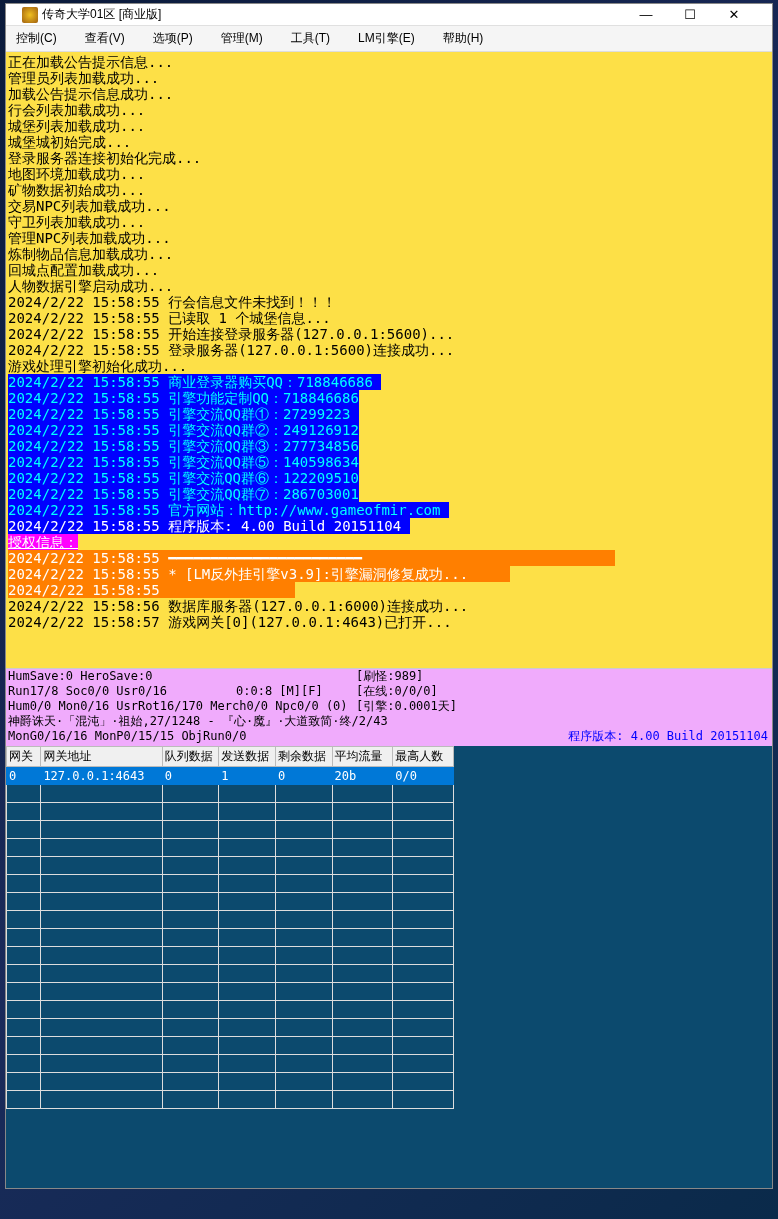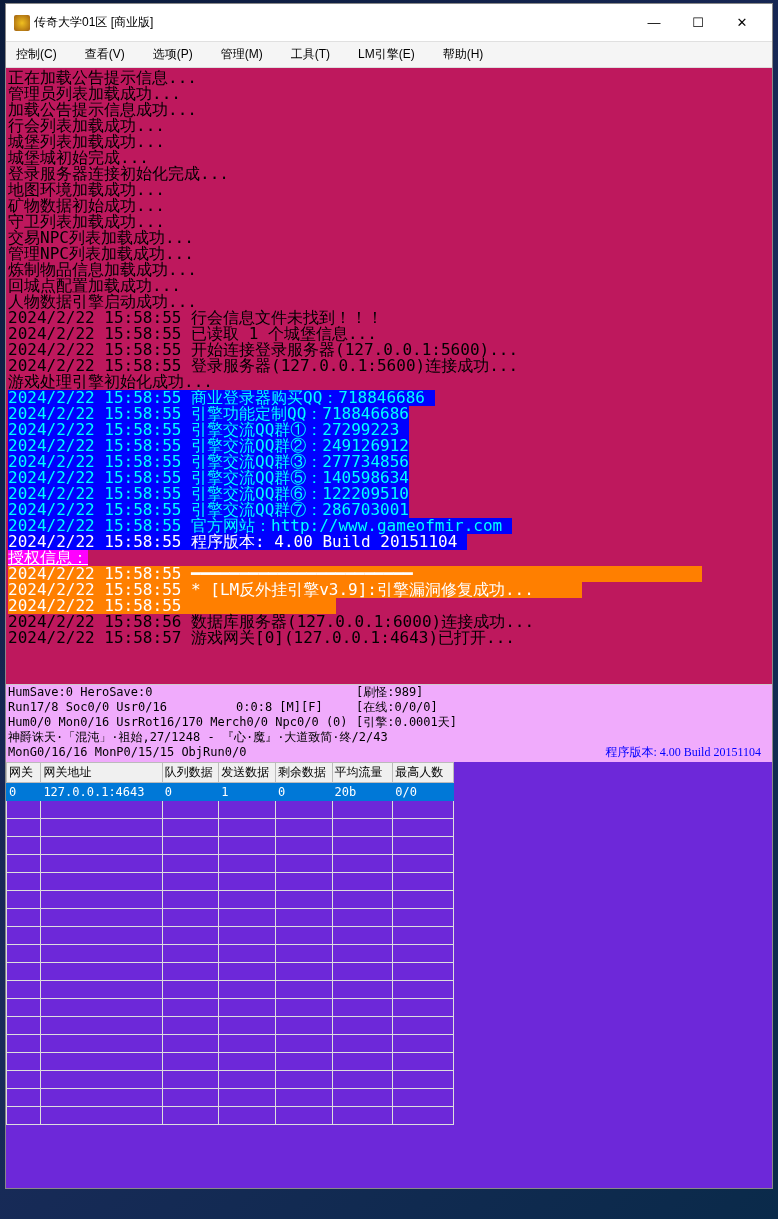--- a/index.html
+++ b/index.html
@@ -16,25 +16,25 @@
   left: 5px;
   top: 3px;
   width: 768px;
   height: 1186px;
   background: #fff;
   border: 1px solid #888;
   display: flex;
   flex-direction: column;
 }
 .titlebar {
-  height: 38px;
+  height: 22px;
   background: #fff;
   display: flex;
   align-items: center;
-  padding: 0 8px;
+  padding: 0 16px;
   border-bottom: 1px solid #e0e0e0;
   justify-content: center;
 }
 .titlebar .icon { width: 16px; height: 16px; margin-right: 4px; background: radial-gradient(circle,#f0c020,#a06010); border-radius: 2px; }
 .titlebar .title { flex: 1; font-size: 12px; color: #000; font-family: "Microsoft YaHei", sans-serif; }
 .win-controls { display: flex; }
 .win-btn { width: 44px; height: 22px; display: flex; align-items: center; justify-content: center; font-family: sans-serif; font-size: 13px; }
 .menubar {
   background: #f5f5f5;
   display: flex;
@@ -43,45 +43,45 @@
   font-family: "Microsoft YaHei", sans-serif;
   font-size: 12px;
   border-bottom: 1px solid #ddd;
 }
 .menu-item { padding: 2px 6px; }
 .log-area {
   flex: none;
   height: 616px;
   overflow-y: auto;
   overflow-x: hidden;
-  background: #be185d;
+  background: #fde047;
   padding: 2px;
-  font-size: 16px;
+  font-size: 14px;
   line-height: 16px;
   position: relative;
 }
 .log-line { white-space: pre; font-family: "SimSun", monospace; }
 .hl-blue { background: #0000ff; color: #00ffff; display: inline-block; }
 .hl-blue.w { color: #fff; }
 .hl-magenta { background: #ff00ff; color: #fff; display: inline-block; text-decoration: underline; }
 .hl-orange { background: #ff7f00; color: #fff; display: inline-block; }
 .status-area {
   background: #f0abfc;
   padding: 0 2px 2px 2px;
   font-size: 12px;
   line-height: 15px;
   position: relative;
   border-top: 1px solid #ccc;
 }
 .status-row { display: flex; }
 .status-left { white-space: pre; }
 .status-mid { position: absolute; left: 230px; white-space: pre; }
 .status-right { position: absolute; left: 350px; white-space: pre; }
-.status-ver { position: absolute; right: 11px; color: #0000ff; font-family: Liberation Serif, serif; }
-.table-area { flex: 1; background: #6d28d9; overflow: hidden; }
+.status-ver { position: absolute; right: 4px; color: #0000ff; }
+.table-area { flex: 1; background: #0c4a6e; overflow: hidden; }
 table { border-collapse: collapse; width: 448px; table-layout: fixed; }
 th { background: #f0f0f0; border: 1px solid #bbb; font-weight: normal; text-align: left; padding: 1px 2px; font-size: 12px; height:16px; }
 td { border: 1px solid #ddd; padding: 0 2px; height: 18px; font-size: 12px; }
 tr.sel td { background: #0078d7; color: #fff; border-color:#0078d7; }
 </style>
 </head>
 <body>
 
 <div class="window">
   <div class="titlebar">
@@ -107,22 +107,22 @@
   <div class="log-area" id="log">
       <div class="log-line">正在加载公告提示信息...</div>
       <div class="log-line">管理员列表加载成功...</div>
       <div class="log-line">加载公告提示信息成功...</div>
       <div class="log-line">行会列表加载成功...</div>
       <div class="log-line">城堡列表加载成功...</div>
       <div class="log-line">城堡城初始完成...</div>
       <div class="log-line">登录服务器连接初始化完成...</div>
       <div class="log-line">地图环境加载成功...</div>
       <div class="log-line">矿物数据初始成功...</div>
+      <div class="log-line">交易NPC列表加载成功...</div>
       <div class="log-line">守卫列表加载成功...</div>
-      <div class="log-line">交易NPC列表加载成功...</div>
       <div class="log-line">管理NPC列表加载成功...</div>
       <div class="log-line">炼制物品信息加载成功...</div>
       <div class="log-line">回城点配置加载成功...</div>
       <div class="log-line">人物数据引擎启动成功...</div>
       <div class="log-line">2024/2/22 15:58:55 行会信息文件未找到！！！</div>
       <div class="log-line">2024/2/22 15:58:55 已读取 1 个城堡信息...</div>
       <div class="log-line">2024/2/22 15:58:55 开始连接登录服务器(127.0.0.1:5600)...</div>
       <div class="log-line">2024/2/22 15:58:55 登录服务器(127.0.0.1:5600)连接成功...</div>
       <div class="log-line">游戏处理引擎初始化成功...</div>
       <div class="log-line"><span class="hl-blue">2024/2/22 15:58:55 商业登录器购买QQ：718846686 </span></div>

